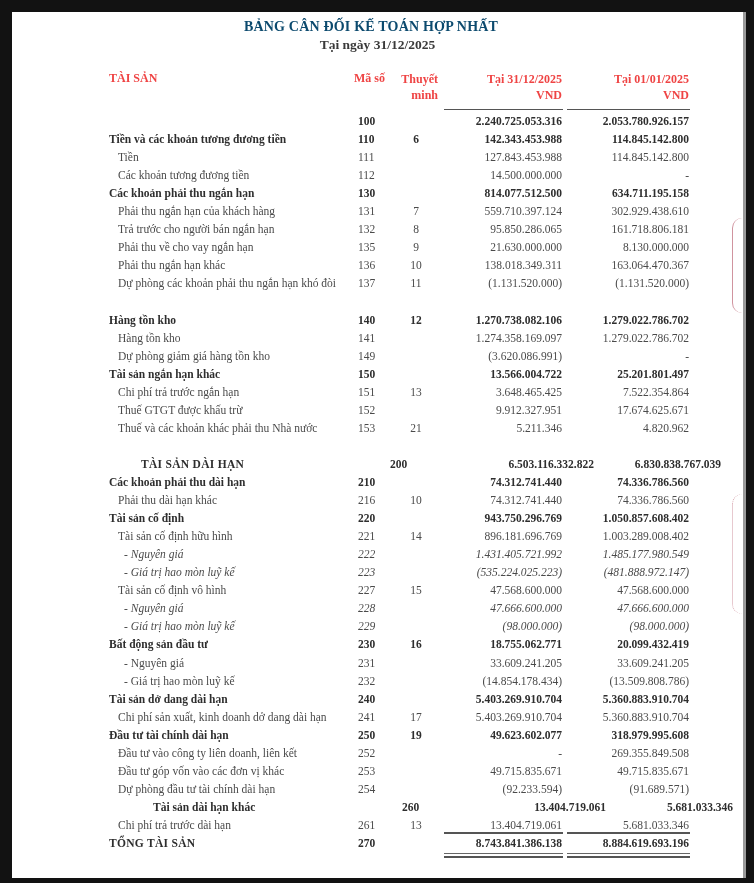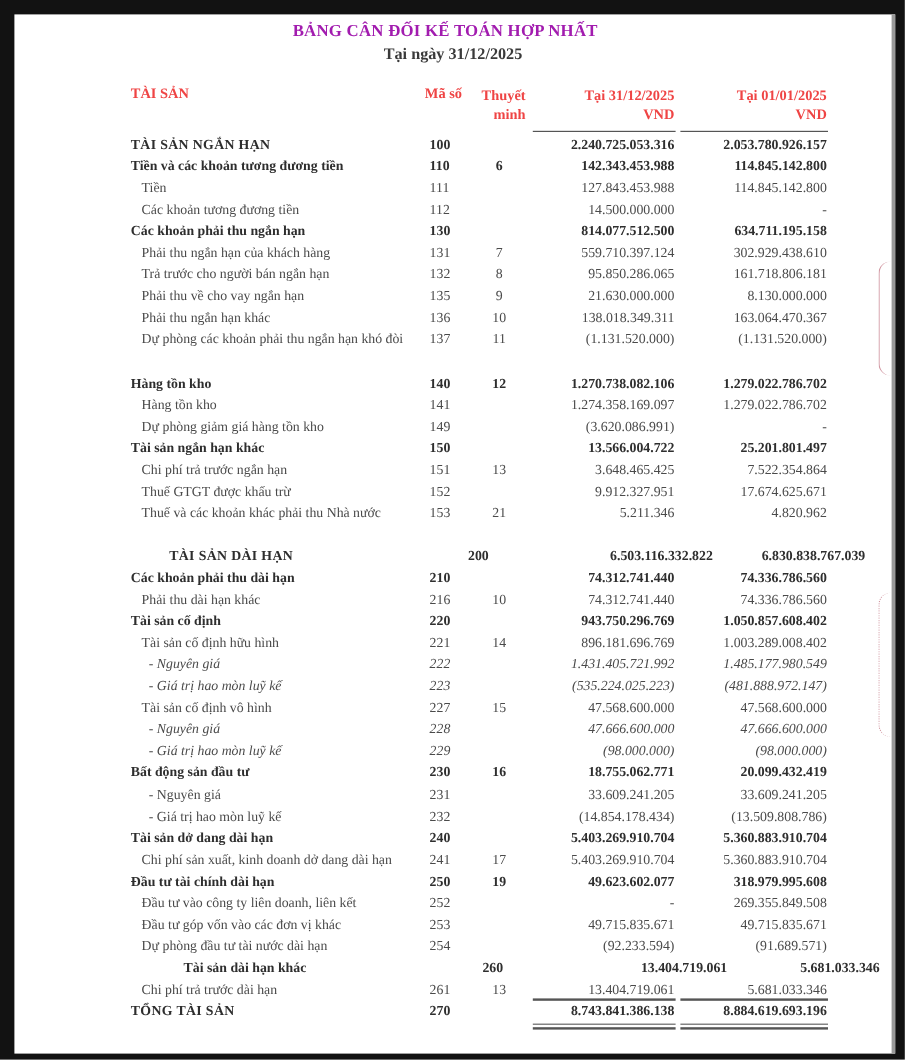--- a/index.html
+++ b/index.html
@@ -14,21 +14,21 @@
   .page {
     position: absolute;
     left: 12px; top: 12px;
     width: 731px; height: 866px;
     background: #ffffff;
     border-right: 3px solid #9a9a9a;
   }
   .title {
     position: absolute; left: 0; width: 718px; top: 7px;
     text-align: center;
-    font-weight: bold; font-size: 14px; color: #a21caf;
+    font-weight: bold; font-size: 14px; color: #0c4a6e;
     letter-spacing: 0.2px;
   }
   .subtitle {
     position: absolute; left: 0; width: 731px; top: 25px;
     text-align: center;
     font-weight: bold; font-size: 13.5px; color: #3a3a3a;
   }
   .hdr { position: absolute; font-weight: bold; font-size: 12px; color: #ef4444; }
   .hdr-assets { left: 97px; top: 59px; }
   .hdr-code { left: 342px; top: 59px; }
@@ -86,21 +86,20 @@
   </div>
   <div class="hdr hdr-c2">
     <div>Tại 01/01/2025</div>
     <div>VND</div>
   </div>
   <div class="hdr-line c1"></div>
   <div class="hdr-line c2"></div>
 
   <div class="rows" id="rows">
       <div class="row bold caps" style="top: 0px;">
-        <span class="lbl">TÀI SẢN NGẮN HẠN</span>
         <span class="code">100</span>
         <span class="note"></span>
         <span class="v1">2.240.725.053.316</span>
         <span class="v2">2.053.780.926.157</span>
       </div>
       <div class="row bold" style="top: 18.05px;">
         <span class="lbl">Tiền và các khoản tương đương tiền</span>
         <span class="code">110</span>
         <span class="note">6</span>
         <span class="v1">142.343.453.988</span>
@@ -331,21 +330,21 @@
         <span class="v2">269.355.849.508</span>
       </div>
       <div class="row sub" style="top: 649.8px;">
         <span class="lbl">Đầu tư góp vốn vào các đơn vị khác</span>
         <span class="code">253</span>
         <span class="note"></span>
         <span class="v1">49.715.835.671</span>
         <span class="v2">49.715.835.671</span>
       </div>
       <div class="row sub" style="top: 667.85px;">
-        <span class="lbl">Dự phòng đầu tư tài nước dài hạn</span>
+        <span class="lbl">Dự phòng đầu tư tài chính dài hạn</span>
         <span class="code">254</span>
         <span class="note"></span>
         <span class="v1">(92.233.594)</span>
         <span class="v2">(91.689.571)</span>
       </div>
       <div class="row bold" style="top: 685.9px; margin-left: 44px;">
         <span class="lbl">Tài sản dài hạn khác</span>
         <span class="code">260</span>
         <span class="note"></span>
         <span class="v1">13.404.719.061</span>

